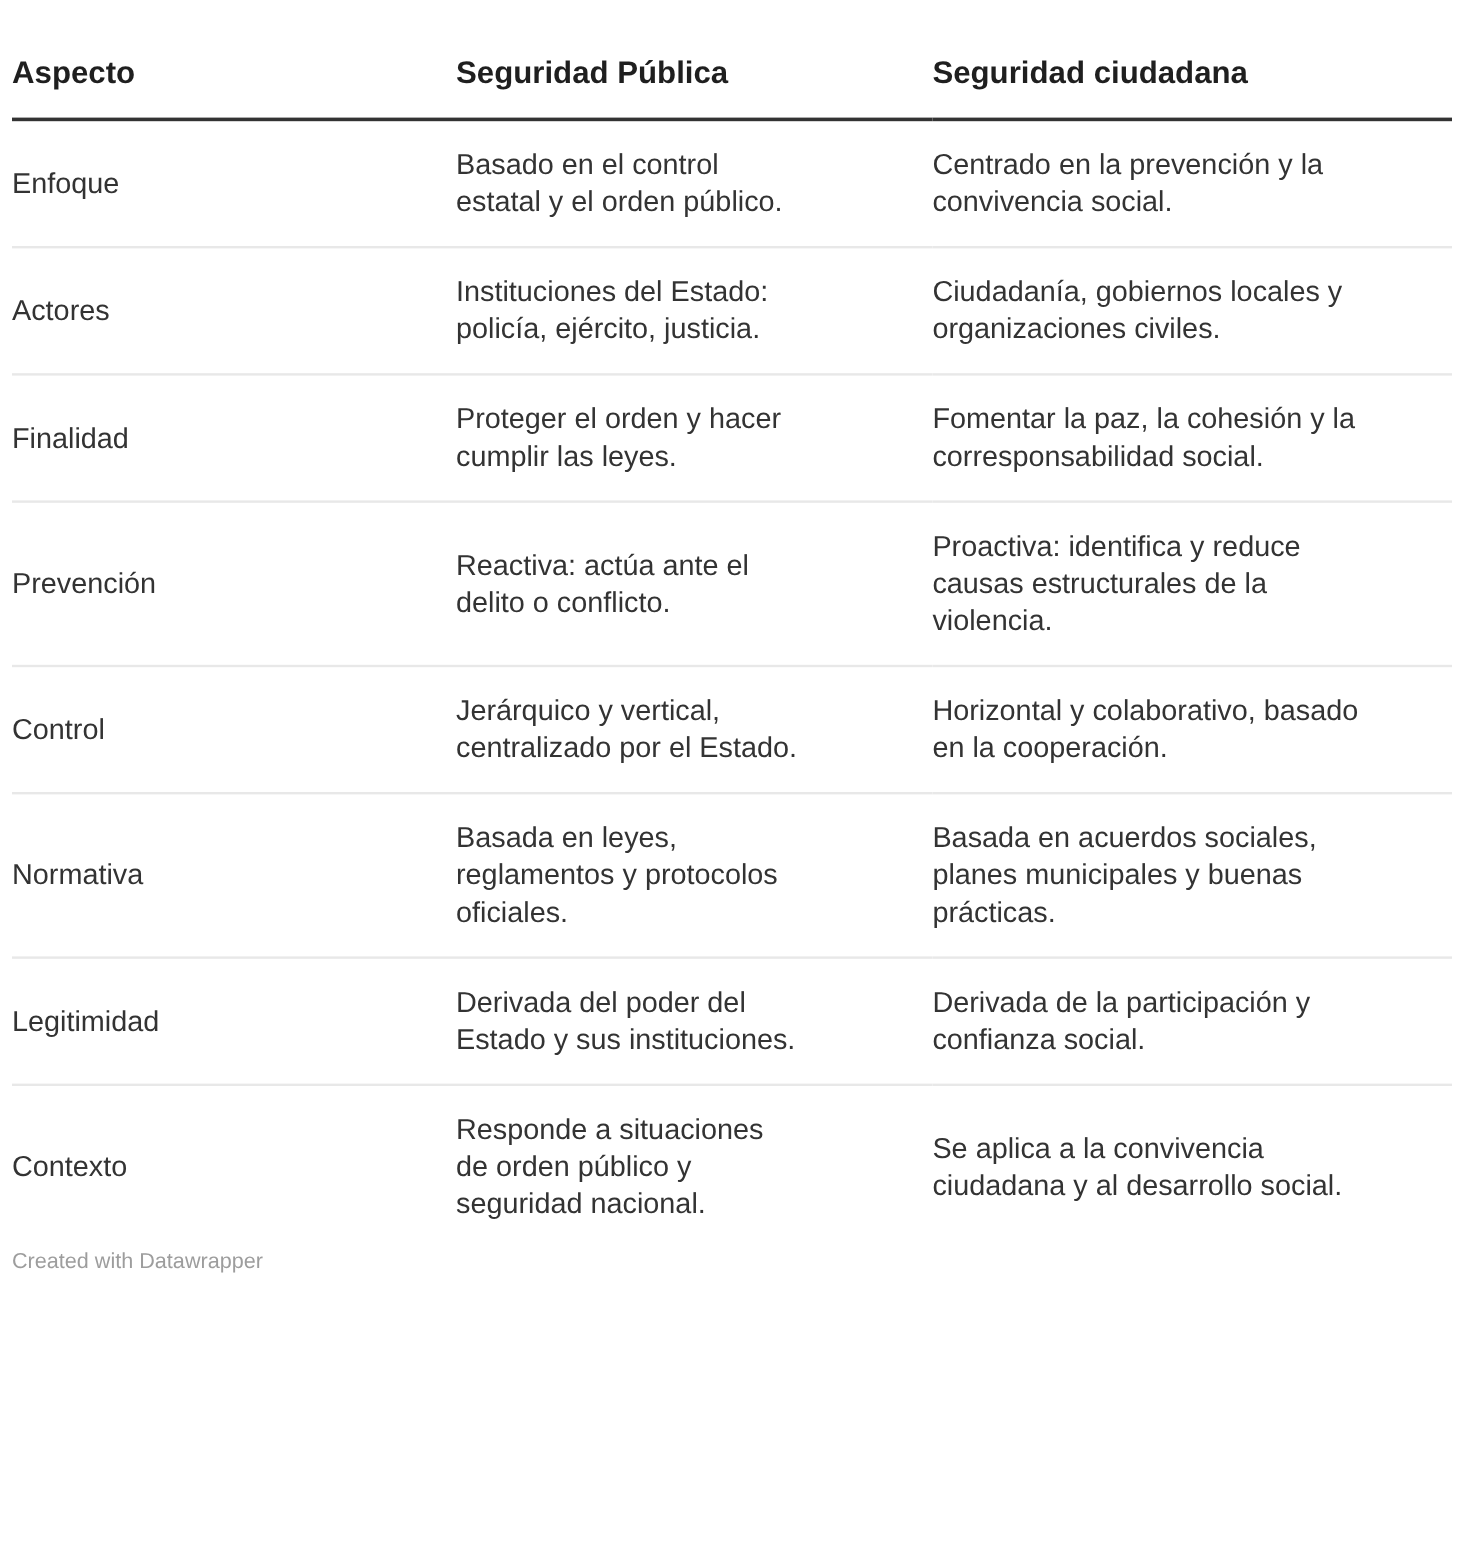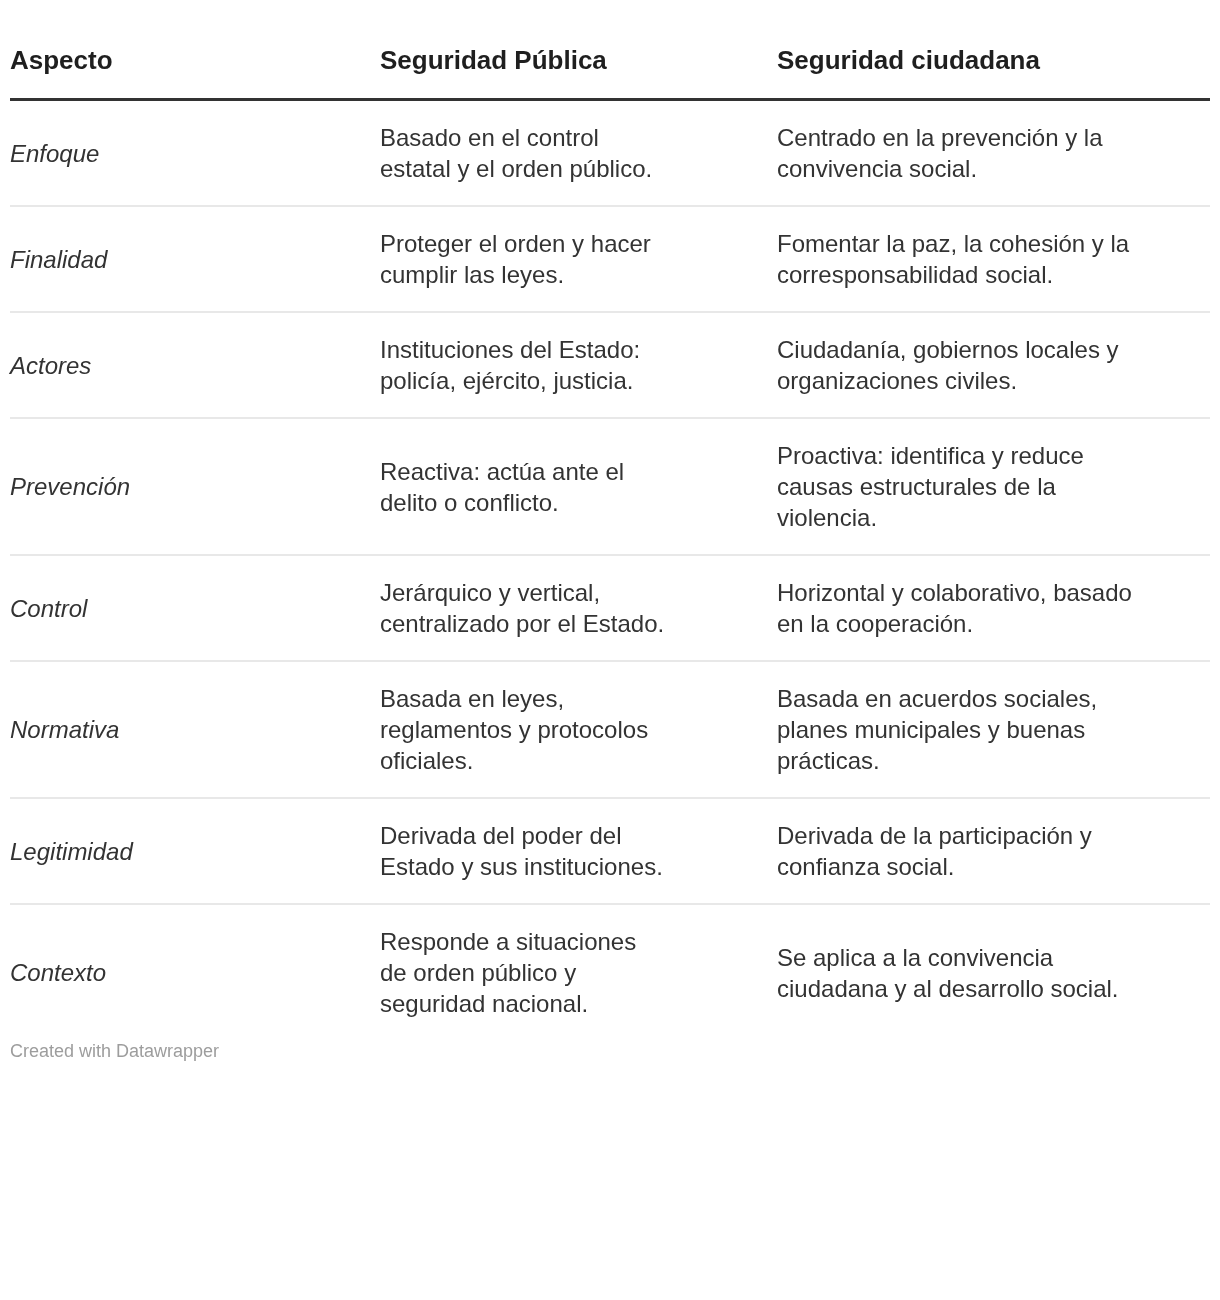--- a/index.html
+++ b/index.html
@@ -36,21 +36,21 @@
   td {
     font-size: 24px;
     line-height: 31px;
     color: #333333;
     padding: 21px 30px 21px 0;
     vertical-align: middle;
     border-bottom: 2px solid #e8e8e8;
     white-space: pre-line;
   }
   tr.last td { border-bottom: none; }
-  td.aspect { white-space: normal; font-style: italic; }
+  td.aspect { white-space: normal; }
   .credit {
     font-size: 18px;
     line-height: 23px;
     color: #9d9d9d;
   }
 </style>
 </head>
 <body>
 
 <div class="page">
@@ -69,32 +69,32 @@
     </thead>
     <tbody>
       <tr>
         <td class="aspect">Enfoque</td>
         <td>Basado en el control
 estatal y el orden público.</td>
         <td>Centrado en la prevención y la
 convivencia social.</td>
       </tr>
       <tr>
+        <td class="aspect">Actores</td>
+        <td>Instituciones del Estado:
+policía, ejército, justicia.</td>
+        <td>Ciudadanía, gobiernos locales y
+organizaciones civiles.</td>
+      </tr>
+      <tr>
         <td class="aspect">Finalidad</td>
         <td>Proteger el orden y hacer
 cumplir las leyes.</td>
         <td>Fomentar la paz, la cohesión y la
 corresponsabilidad social.</td>
-      </tr>
-      <tr>
-        <td class="aspect">Actores</td>
-        <td>Instituciones del Estado:
-policía, ejército, justicia.</td>
-        <td>Ciudadanía, gobiernos locales y
-organizaciones civiles.</td>
       </tr>
       <tr>
         <td class="aspect">Prevención</td>
         <td>Reactiva: actúa ante el
 delito o conflicto.</td>
         <td>Proactiva: identifica y reduce
 causas estructurales de la
 violencia.</td>
       </tr>
       <tr>

